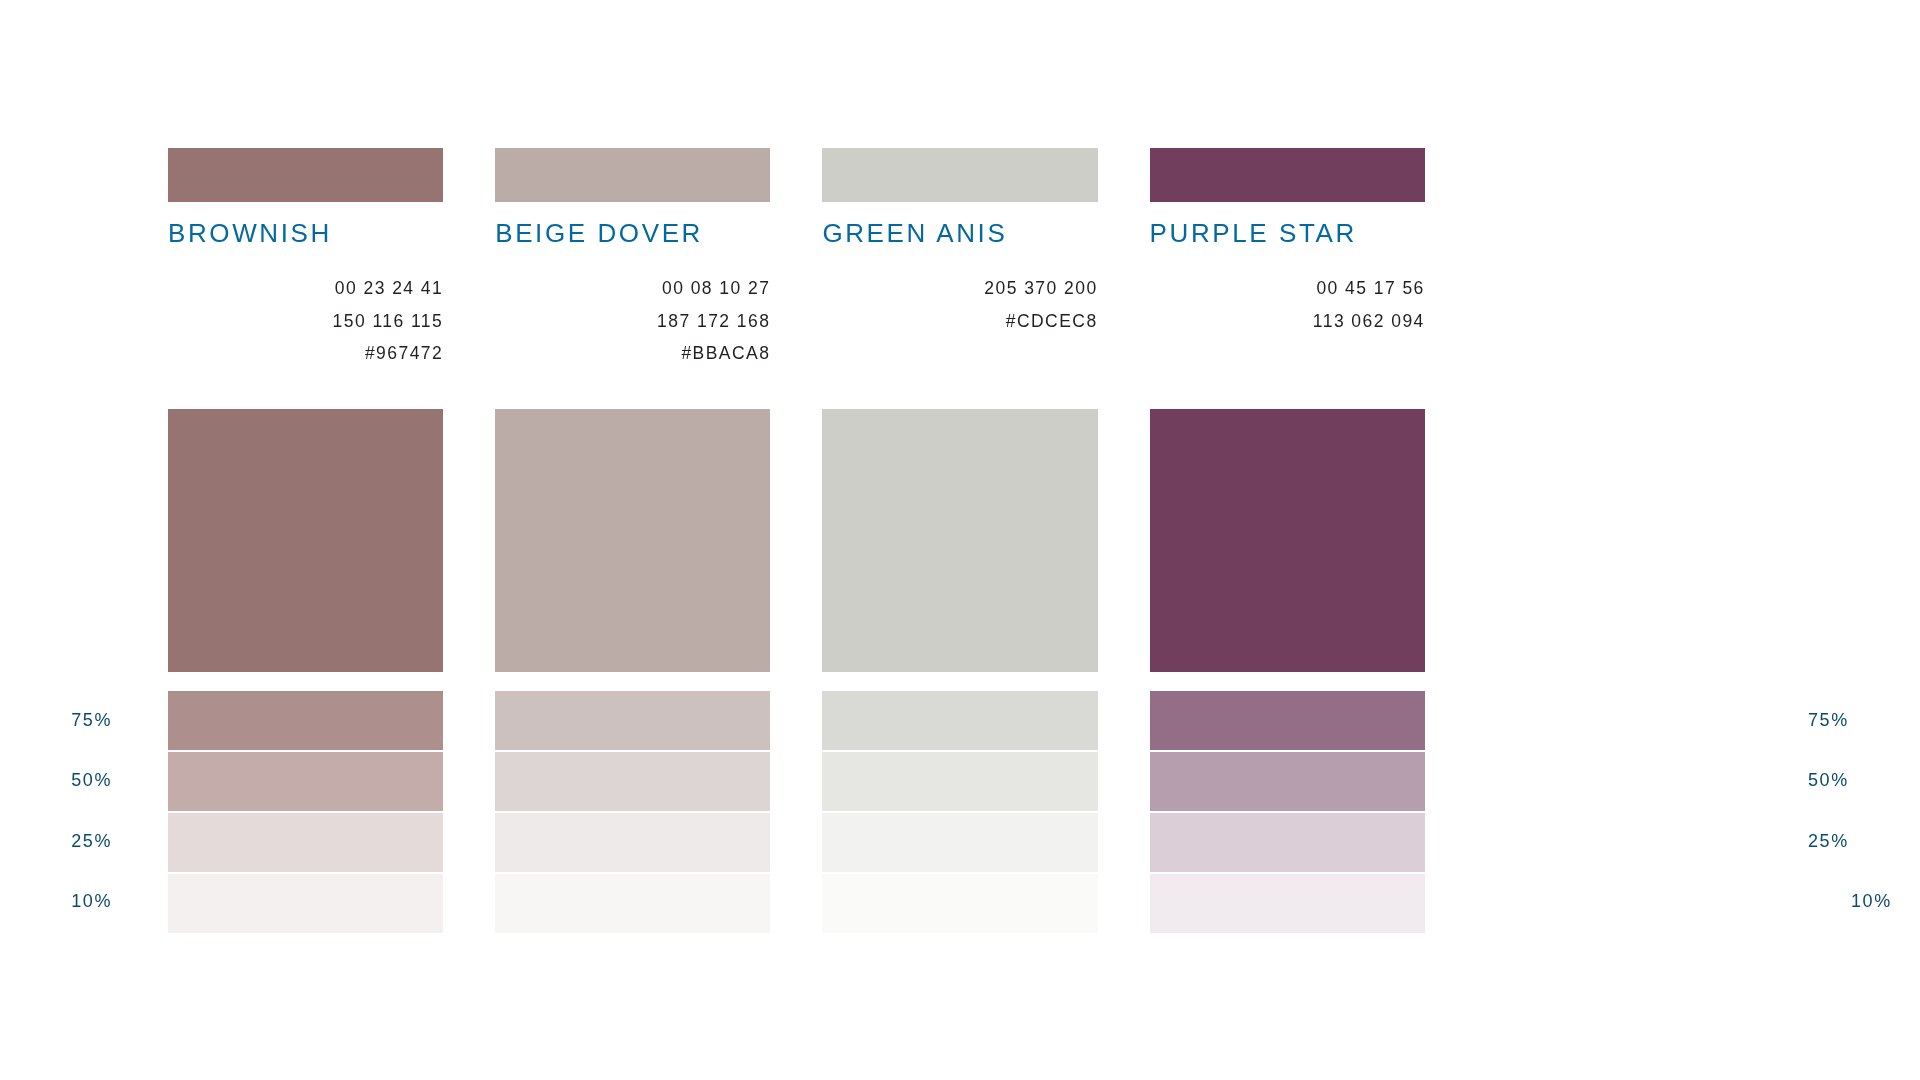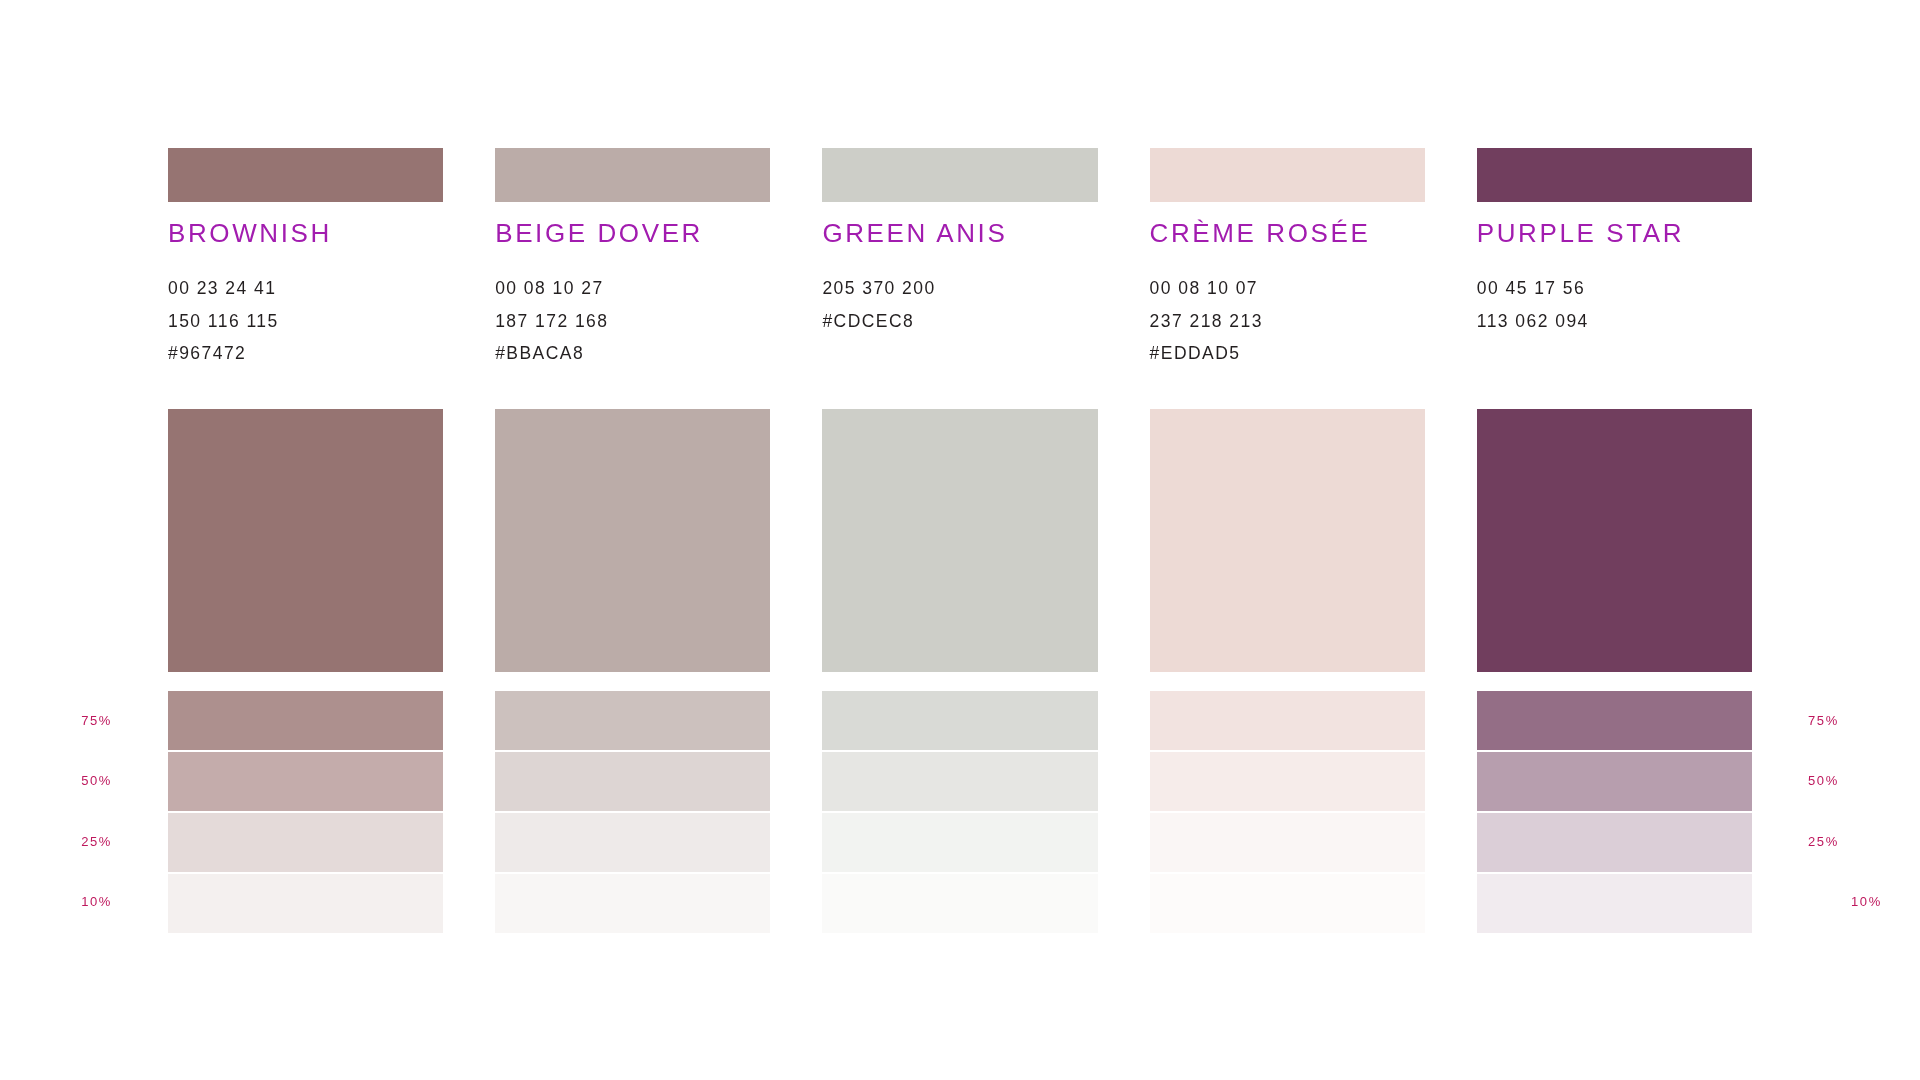--- a/index.html
+++ b/index.html
@@ -48,38 +48,38 @@
   }
 
   
   .swatch-name {
     position: absolute;
     top: 218px;
     left: 0;
     right: 0;
     font-size: 26px;
     letter-spacing: 2.6px;
-    color: #a21caf;
+    color: #0369a1;
     font-weight: 400;
     white-space: nowrap;
   }
 
   
   .values {
     position: absolute;
     top: 272px;
     left: 0;
     right: 0;
     font-size: 17.5px;
     letter-spacing: 1.45px;
     line-height: 32.5px;
     color: #231f20;
     white-space: nowrap;
   }
-  .values div { height: 32.5px; }
+  .values div { height: 32.5px; text-align: right; }
 
   
   .main-swatch {
     position: absolute;
     top: 409px;
     left: 0;
     right: 0;
     height: 263px;
   }
 
@@ -110,23 +110,23 @@
     flex-direction: column;
   }
   .pct-rail.left  { left: 20px;   align-items: flex-end; }
   .pct-rail.right { left: 1780px; align-items: flex-start; }
 
   .pct {
     height: 59px;
     margin-bottom: 2px;
     display: flex;
     align-items: center;
-    font-size: 13px;
+    font-size: 18px;
     letter-spacing: 1.6px;
-    color: #be185d;
+    color: #0c4a6e;
     white-space: nowrap;
   }
   .pct:last-child { margin-bottom: 0; margin-left: 43px; }
   .pct-rail.left .pct  { padding-right: 28px; }
   .pct-rail.right .pct { padding-left: 28px; }
 </style>
 </head>
 <body>
 
 <div id="board">
@@ -190,36 +190,20 @@
       </div>
       <div class="main-swatch" style="background-color: rgb(205, 206, 200);"></div>
       <div class="tints">
         <div class="tint" style="background-color: rgb(217, 218, 214);"></div>
         <div class="tint" style="background-color: rgb(230, 230, 227);"></div>
         <div class="tint" style="background-color: rgb(242, 243, 241);"></div>
         <div class="tint" style="background-color: rgb(250, 250, 249);"></div>
       </div>
     </div>
 
-    <div class="column">
-      <div class="top-bar" style="background-color: rgb(237, 218, 213);"></div>
-      <div class="swatch-name">CRÈME ROSÉE</div>
-      <div class="values">
-        <div>00 08 10 07</div>
-        <div>237 218 213</div>
-        <div>#EDDAD5</div>
-      </div>
-      <div class="main-swatch" style="background-color: rgb(237, 218, 213);"></div>
-      <div class="tints">
-        <div class="tint" style="background-color: rgb(242, 227, 224);"></div>
-        <div class="tint" style="background-color: rgb(246, 236, 234);"></div>
-        <div class="tint" style="background-color: rgb(250, 246, 245);"></div>
-        <div class="tint" style="background-color: rgb(253, 251, 250);"></div>
-      </div>
-    </div>
 
     <div class="column">
       <div class="top-bar" style="background-color: rgb(113, 62, 94);"></div>
       <div class="swatch-name">PURPLE STAR</div>
       <div class="values">
         <div>00 45 17 56</div>
         <div>113 062 094</div>
       </div>
       <div class="main-swatch" style="background-color: rgb(113, 62, 94);"></div>
       <div class="tints">

